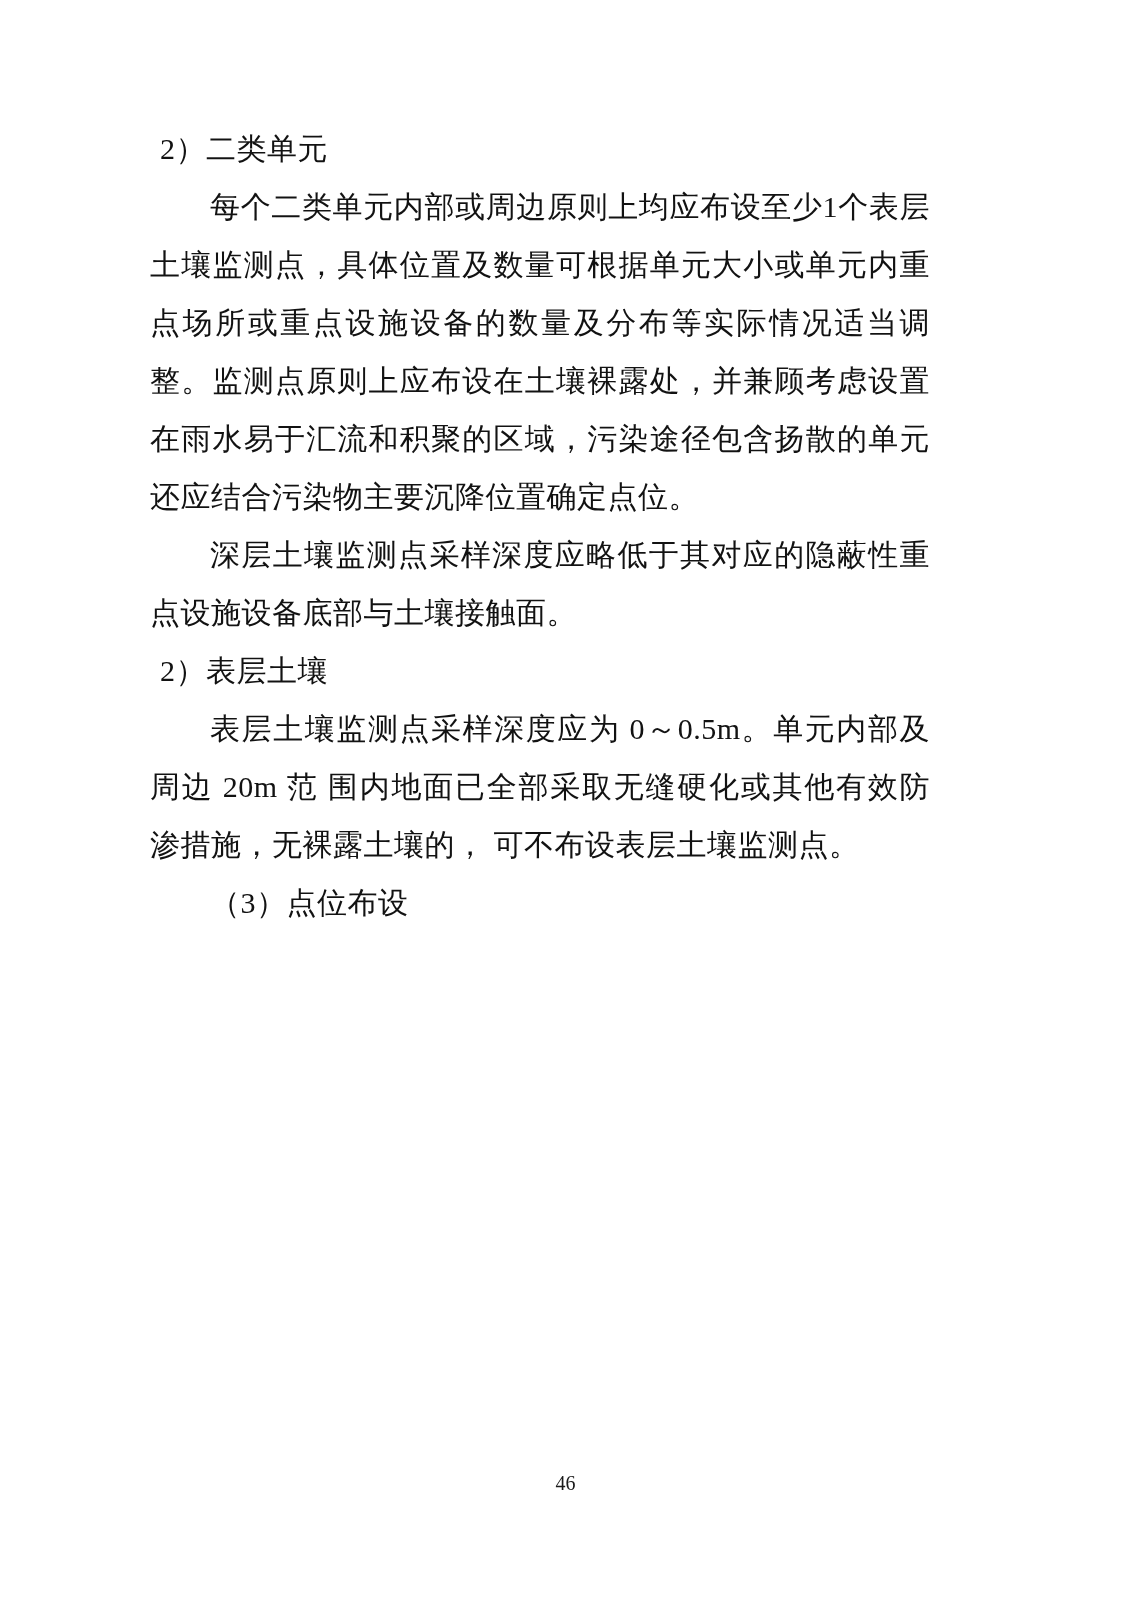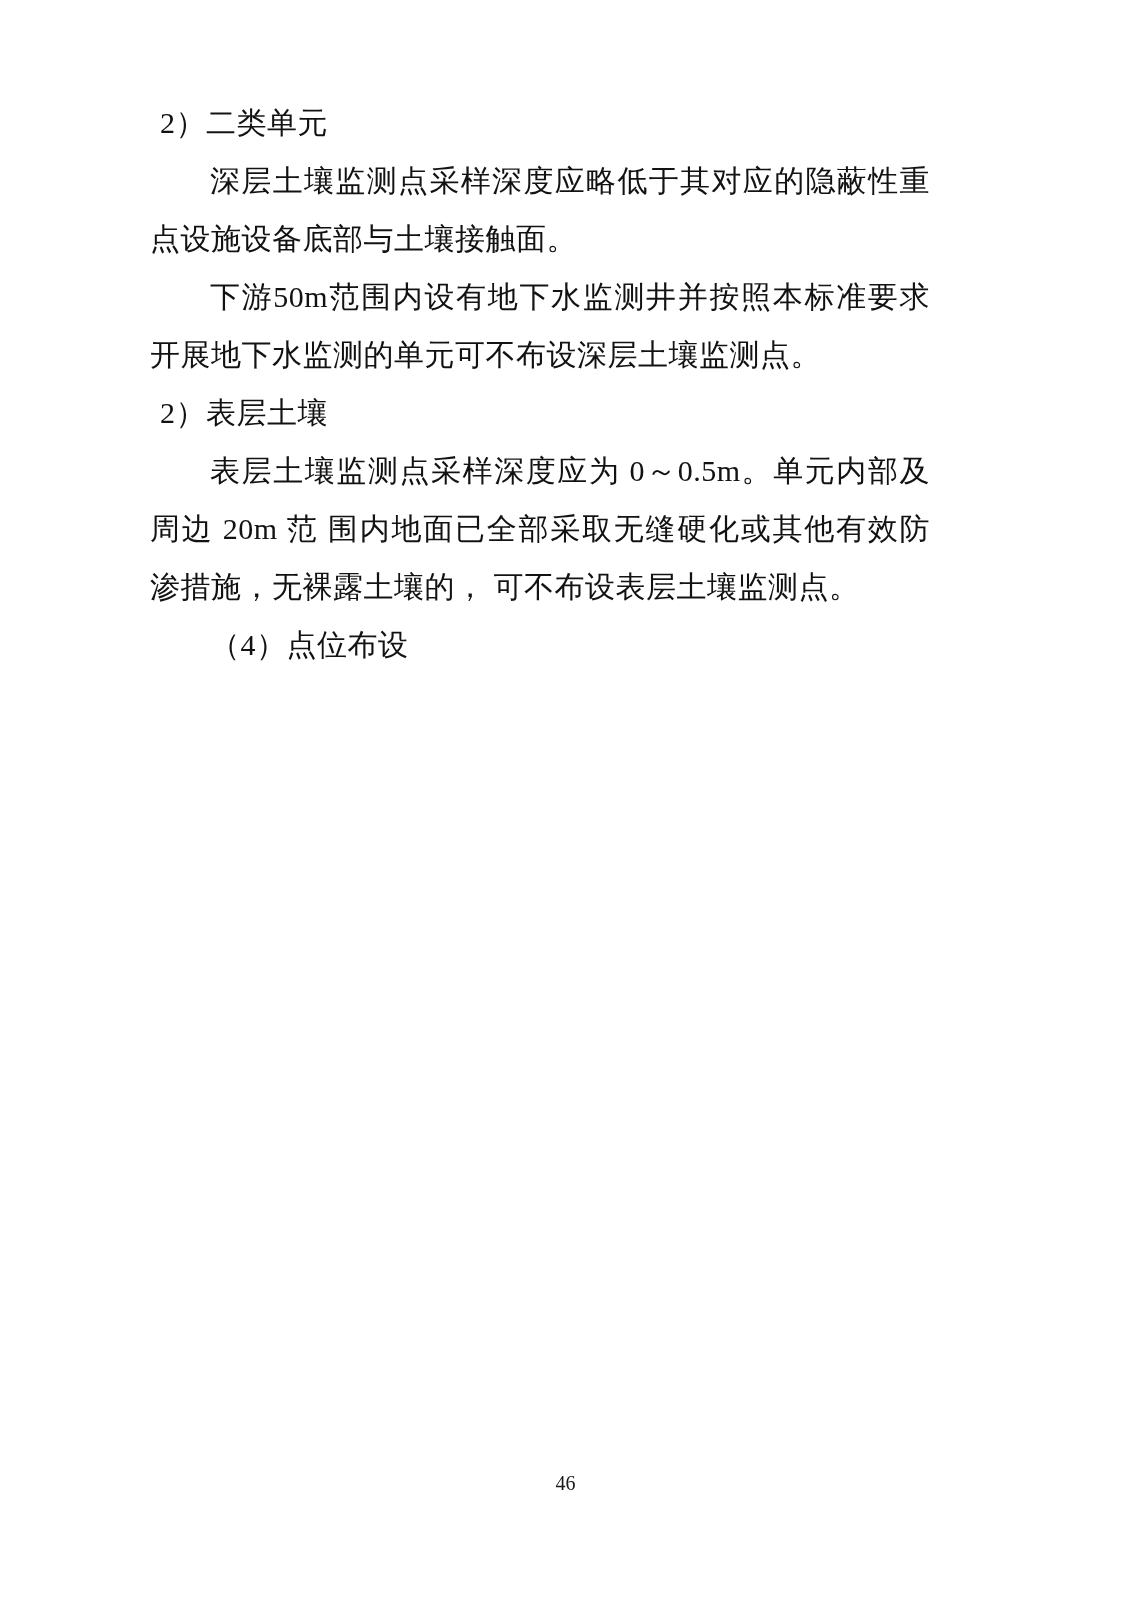--- a/index.html
+++ b/index.html
@@ -13,21 +13,21 @@
     font-family: "Liberation Serif", "DejaVu Serif", serif;
     color: #000000;
     position: relative;
     overflow: hidden;
   }
   .page {
     position: relative;
     width: 1080px;
     height: 1600px;
     box-sizing: border-box;
-    padding: 94px 150px 0 150px;
+    padding: 120px 150px 0 150px;
   }
   .body-text {
     font-size: 30px;
     line-height: 58px;
     letter-spacing: 0.5px;
     text-align: justify;
     text-justify: inter-ideograph;
     margin: 0;
     color: #121212;
   }
@@ -47,21 +47,21 @@
     font-family: "Liberation Serif", "DejaVu Serif", serif;
     color: #1a1a1a;
   }
 </style>
 </head>
 <body>
 
 <div class="page">
 
   <p class="body-text indent-small">2）二类单元</p>
+  <p class="body-text indent">每个二类单元内部或周边原则上均应布设至少1个表层土壤监测点，具体位置及数量可根据单元大小或单元内重点场所或重点设施设备的数量及分布等实际情况适当调整。监测点原则上应布设在土壤裸露处，并兼顾考虑设置在雨水易于汇流和积聚的区域，污染途径包含扬散的单元还应结合污染物主要沉降位置确定点位。</p>
   <p class="body-text indent">深层土壤监测点采样深度应略低于其对应的隐蔽性重点设施设备底部与土壤接触面。</p>
-  <p class="body-text indent">下游50m范围内设有地下水监测井并按照本标准要求开展地下水监测的单元可不布设深层土壤监测点。</p>
   <p class="body-text indent-small">2）表层土壤</p>
   <p class="body-text indent">表层土壤监测点采样深度应为 0～0.5m。单元内部及周边 20m 范 围内地面已全部采取无缝硬化或其他有效防渗措施，无裸露土壤的， 可不布设表层土壤监测点。</p>
-  <p class="body-text indent">（4）点位布设</p>
+  <p class="body-text indent">（3）点位布设</p>
 
 </div>
 
 <div class="page-number">46</div>
 
 </body></html>

